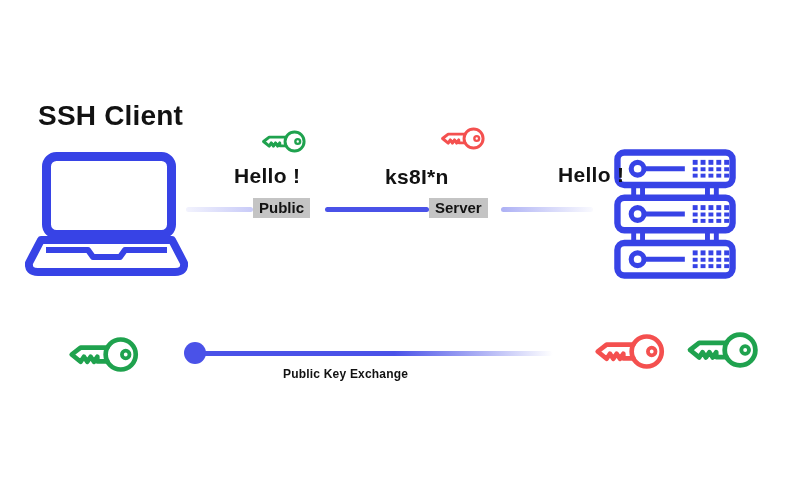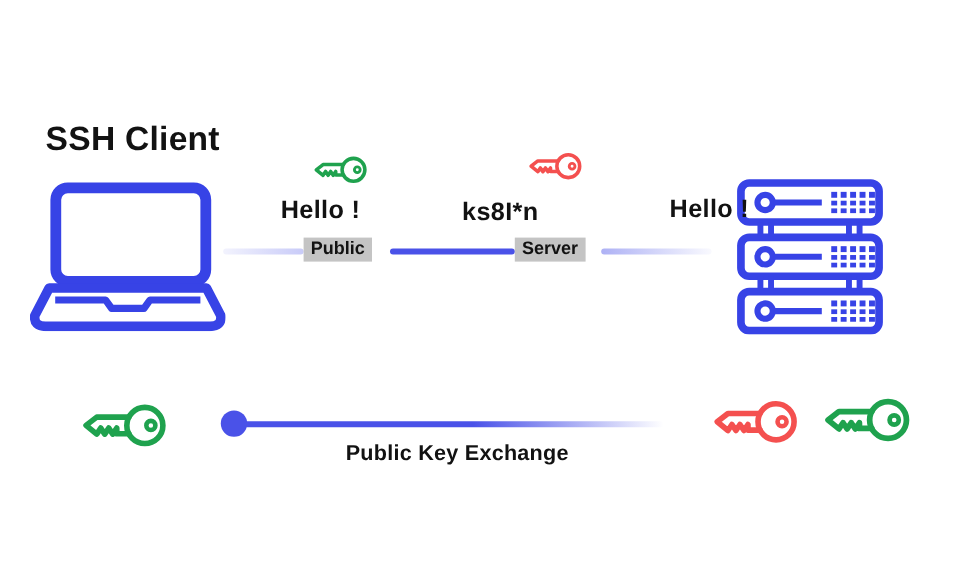--- a/index.html
+++ b/index.html
@@ -42,22 +42,22 @@
     background:linear-gradient(90deg, rgba(74,82,232,0.45), rgba(74,82,232,0.03));
   }
   .line-exchange{
     background:linear-gradient(90deg, var(--line-blue,#4a52e8) 0%, var(--line-blue,#4a52e8) 55%, rgba(74,82,232,0) 100%);
   }
   .dot{
     width:22px;height:22px;border-radius:50%;
     background:var(--line-blue,#4a52e8);
   }
   .exchange-label{
-    font-size:18px;font-weight:700;letter-spacing:.2px;color:var(--text,#121212);
-    white-space:nowrap;text-align:center;
+    font-size:12px;font-weight:700;letter-spacing:.2px;color:var(--text,#121212);
+    white-space:nowrap;
   }
   .icon-blue{color:var(--blue,#3743e6);}
   .icon-green{color:var(--green,#1fa24e);}
   .icon-red{color:var(--red,#f4504f);}
   svg{display:block;}
   .defs{position:absolute;width:0;height:0;overflow:hidden;}
 </style>
 </head>
 <body>
 

